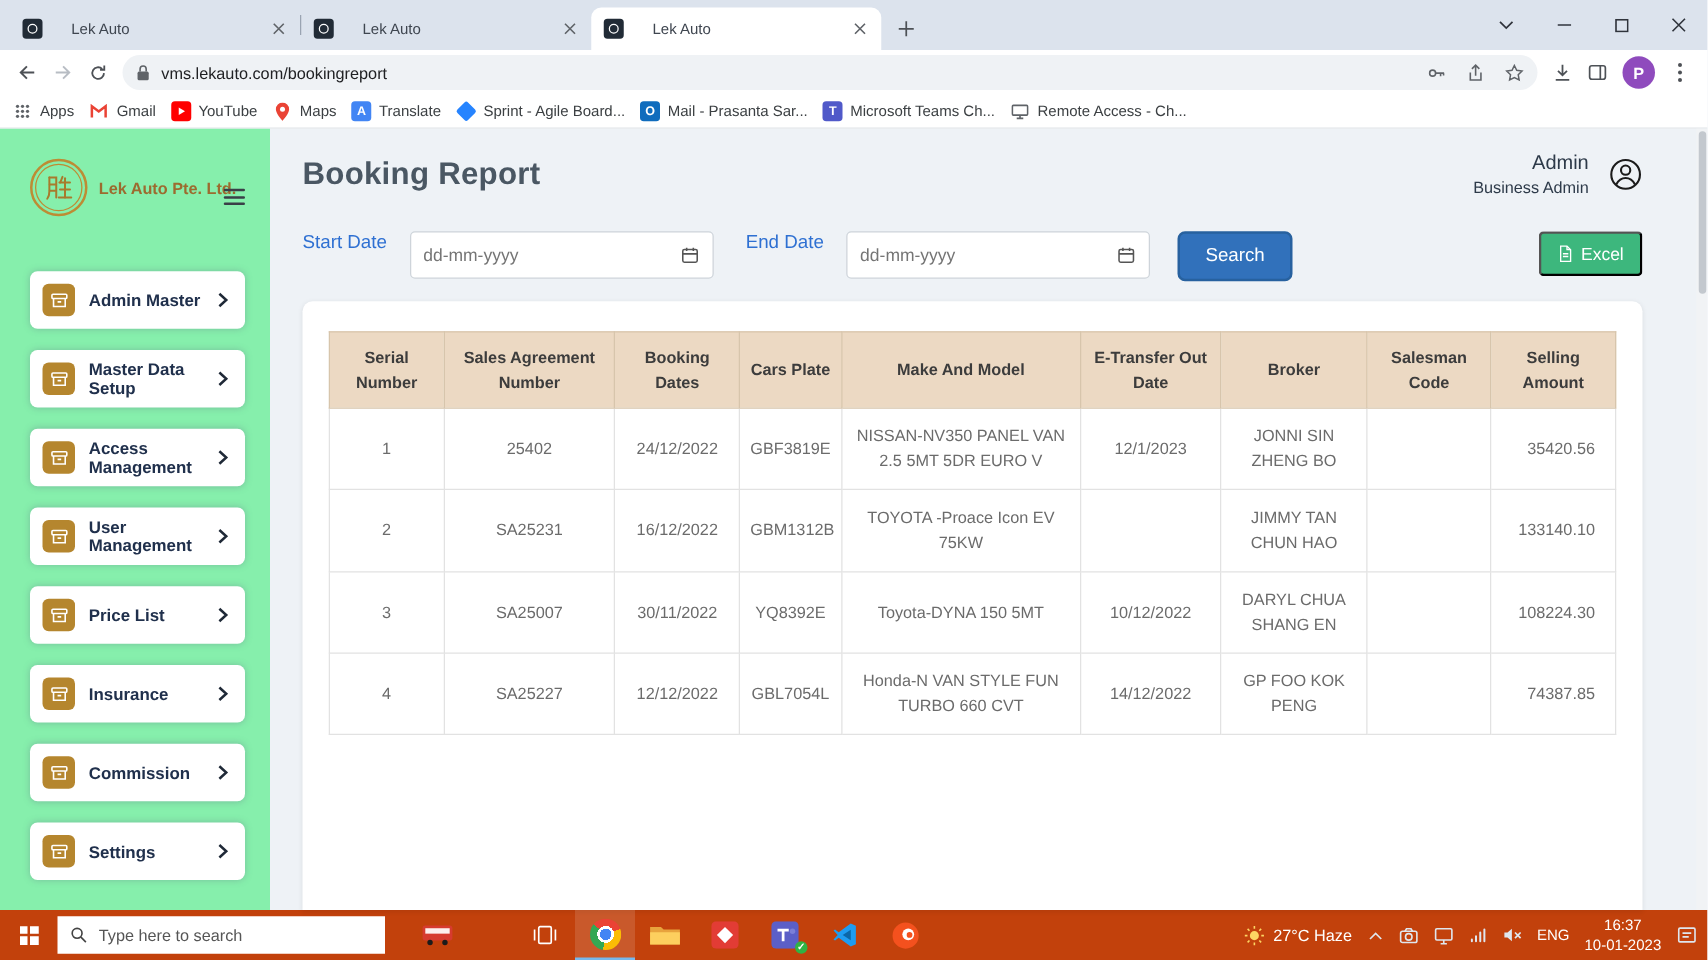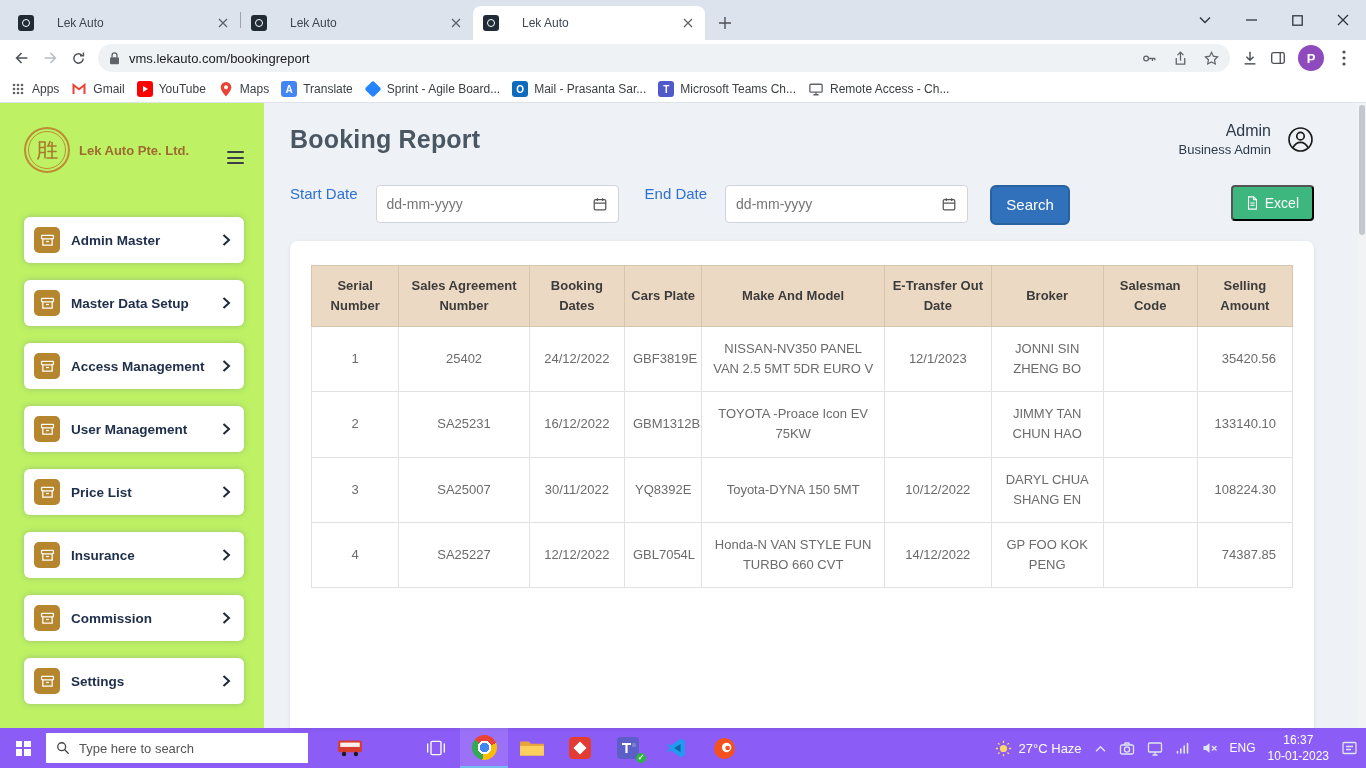--- a/index.html
+++ b/index.html
@@ -32,21 +32,21 @@
   .bm{display:flex;align-items:center;gap:6px;white-space:nowrap}
   .bm-ico{width:16px;height:16px;display:flex;align-items:center;justify-content:center;flex:0 0 auto;border-radius:3px;font-size:10px;font-weight:bold;color:#fff}
   .fav-yt{background:#f00}.fav-translate{background:#4285f4}.fav-outlook{background:#0f6cbd}.fav-teams{background:#5059c9}
   .fav-jira{width:12px;height:12px;background:#2684ff;transform:rotate(45deg);border-radius:2px;margin:2px}
 
   
   .app{flex:1;display:flex;background:#eef2f6;position:relative;min-height:0}
   .page-scrollbar{position:absolute;right:0;top:0;width:9px;height:100%;background:#f1f3f5}
   .page-scroll-thumb{position:absolute;top:2px;left:1.5px;width:6px;height:130px;border-radius:3px;background:#c3c8ce}
 
-  .sidebar{width:264px;background:#bef264;padding:18px 18px 4px 16px;position:relative;flex:0 0 auto}
+  .sidebar{width:216px;background:#86efac;padding:18px 18px 4px 16px;position:relative;flex:0 0 auto}
   .logo-row{display:flex;align-items:center;margin:6px 0 44px 8px}
   .logo-mark{width:46px;height:46px;border:2px solid #bd8c34;border-radius:50%;display:flex;align-items:center;justify-content:center}
   .logo-inner{width:38px;height:38px;border:1px solid #bd8c34;border-radius:50%;display:flex;align-items:center;justify-content:center}
   .brand{margin-left:9px;font-size:13px;font-weight:bold;color:#9c6b2f}
   .hamburger{position:absolute;right:20px;top:48px;display:flex;flex-direction:column;gap:3.5px}
   .hamburger span{display:block;width:17px;height:2px;background:#3a3f47;border-radius:1px}
   .menu-item{height:46px;background:#fff;border-radius:6px;box-shadow:0 0 6px rgba(90,105,125,.35);display:flex;align-items:center;padding:0 12px 0 10px;margin:0 2px 17px 8px}
   .menu-ico{width:26px;height:26px;border-radius:5px;background:#b5862e;display:flex;align-items:center;justify-content:center;flex:0 0 auto}
   .menu-label{margin-left:11px;font-size:13.5px;font-weight:bold;color:#20304c}
   .menu-chev{margin-left:auto;color:#1f2937;display:flex}
@@ -56,33 +56,33 @@
   .page-title{font-size:25px;font-weight:bold;color:#4a5763;letter-spacing:.2px}
   .user-block{margin-left:auto;text-align:right;line-height:1.3}
   .user-name{font-size:16px;font-weight:normal;color:#2d3a49}
   .user-role{font-size:13px;color:#2d3a49}
   .user-ico{margin-left:16px;color:#1b1b1b;display:flex}
 
   .filters{display:flex;margin-top:26px}
   .f-label{font-size:15px;color:#2e70d2;white-space:nowrap}
   .date-input{width:243px;height:38px;background:#fff;border:1px solid #ced4da;border-radius:4px;display:flex;align-items:center;justify-content:space-between;padding:0 10px;margin-left:18px;color:#757575;font-size:14px}
   .end-label{margin-left:26px}
-  .search-btn{margin-left:22px;width:80px;height:40px;background:#3171bb;border:2px solid #27619f;border-radius:6px;color:#fff;font-size:15px;display:flex;align-items:center;justify-content:center}
+  .search-btn{margin-left:22px;width:92px;height:40px;background:#3171bb;border:2px solid #27619f;border-radius:6px;color:#fff;font-size:15px;display:flex;align-items:center;justify-content:center}
   .excel-btn{margin-left:auto;height:36px;padding:0 13px;background:#3db77d;border-radius:4px;color:#fff;font-size:14px;display:flex;align-items:center;gap:6px}
 
   .table-card{flex:1;margin-top:16px;background:#fff;border-radius:8px 8px 0 0;box-shadow:0 1px 4px rgba(0,0,0,.08);padding:24px 21px;min-height:0}
   table{width:100%;border-collapse:collapse;table-layout:fixed;font-size:13px}
   th{background:#ecd9c3;border:1px solid #d7c5ac;color:#3c3c3c;font-weight:bold;text-align:center;padding:10px 6px;line-height:1.55}
   td{border:1px solid #e2e2e2;color:#6b6b6b;text-align:center;padding:12px 8px;height:64px;line-height:1.55;vertical-align:middle}
   td.amt{text-align:right;padding-right:16px}
   col.c0{width:8.9%}col.c1{width:13.3%}col.c2{width:9.7%}col.c3{width:7.9%}col.c4{width:18.6%}
   col.c5{width:10.9%}col.c6{width:11.4%}col.c7{width:9.6%}col.c8{width:9.7%}
 
   
-  .taskbar{height:40px;background:#8b5cf6;display:flex;align-items:center;color:#fff;flex:0 0 auto}
+  .taskbar{height:40px;background:#c2410c;display:flex;align-items:center;color:#fff;flex:0 0 auto}
   .tb-start{width:46px;height:40px;display:flex;align-items:center;justify-content:center}
   .winlogo{width:15px;height:15px;display:grid;grid-template-columns:1fr 1fr;grid-template-rows:1fr 1fr;gap:2px}
   .winlogo span{background:#fff}
   .tb-search{width:262px;height:30px;background:#fff;display:flex;align-items:center;padding:0 10px;gap:9px;color:#555;font-size:13px}
   .task-ico{width:48px;height:40px;display:flex;align-items:center;justify-content:center;position:relative}
   .task-ico.active{background:rgba(255,255,255,.13);border-bottom:2px solid #76b9ed}
   .chrome-ball{width:25px;height:25px;border-radius:50%;background:
     radial-gradient(circle,#4285f4 0 26%,#fff 26% 38%,rgba(0,0,0,0) 38%),
     conic-gradient(from -50deg,#ea4335 0 33.3%,#fbbc05 0 66.6%,#34a853 0 100%)}
   .badge-check{position:absolute;right:6px;bottom:5px;width:10px;height:10px;border-radius:50%;background:#2fb344;color:#fff;font-size:8px;line-height:10px;text-align:center;font-weight:bold}

